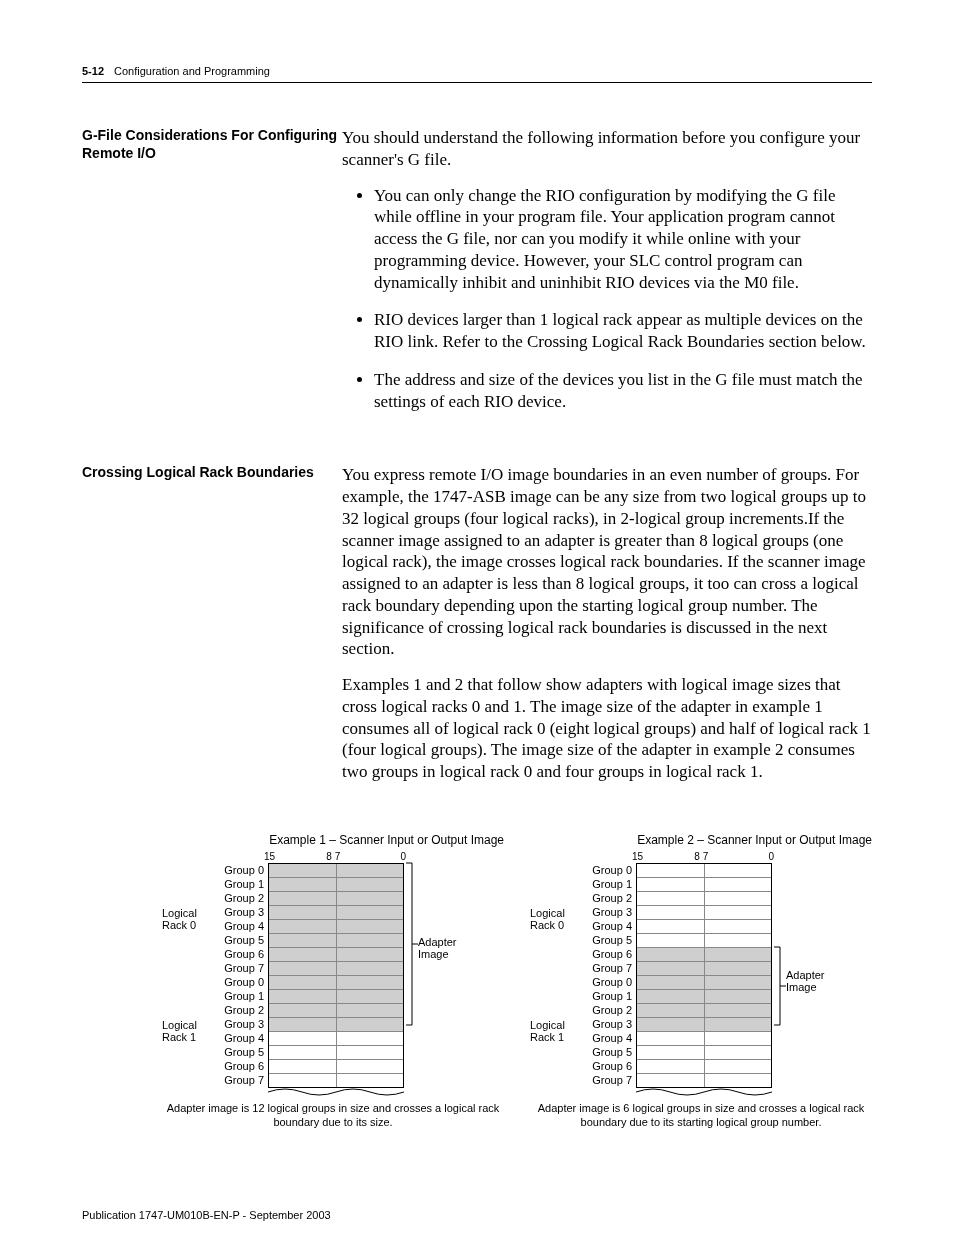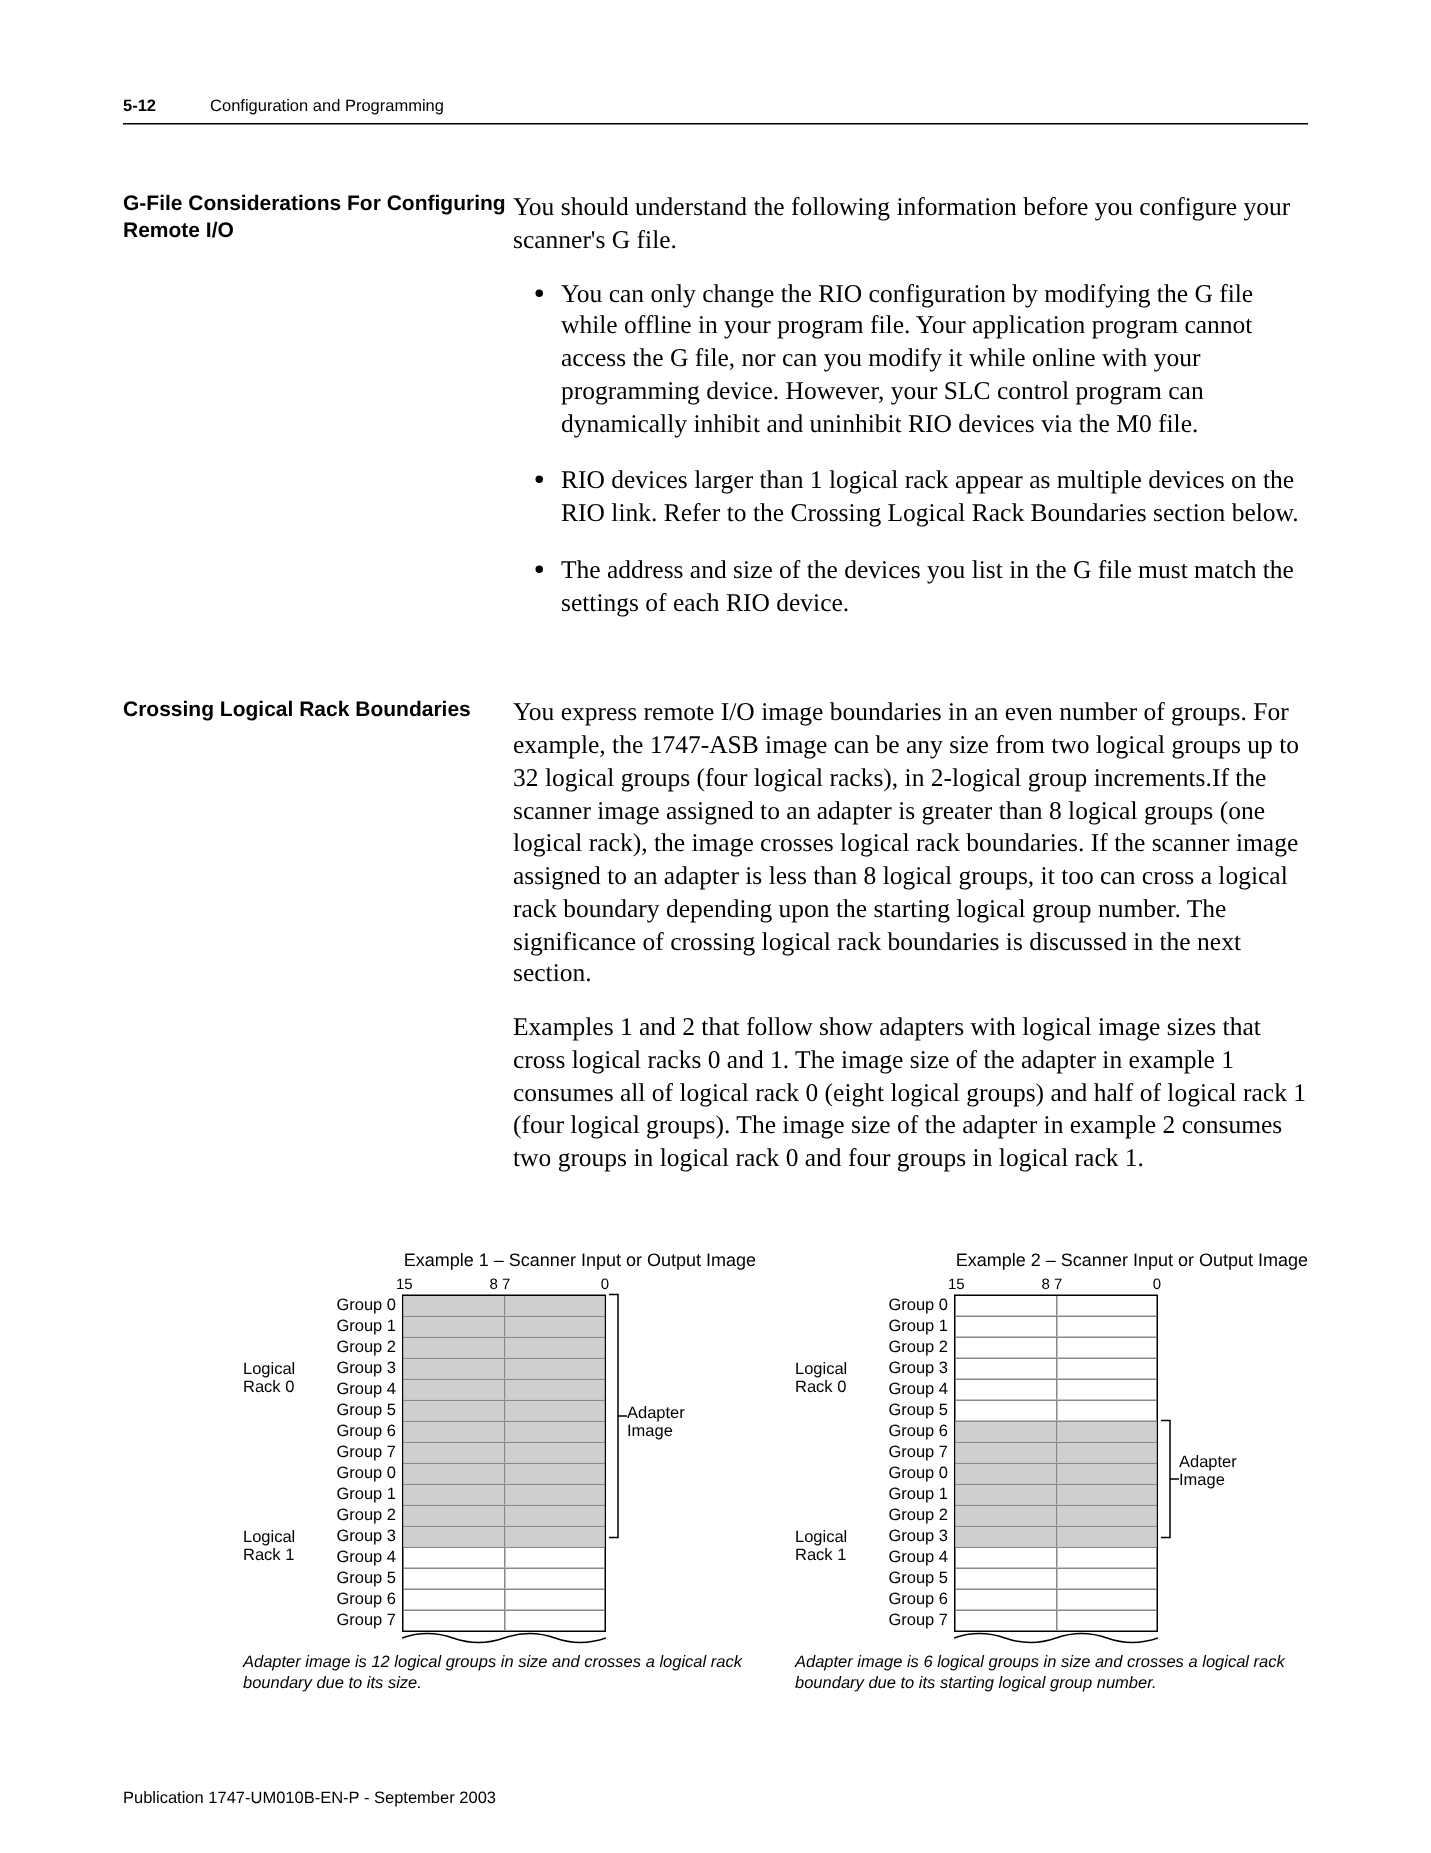--- a/index.html
+++ b/index.html
@@ -20,21 +20,21 @@
   .header-row {
     display: flex;
     align-items: baseline;
     font-family: Arial, Helvetica, sans-serif;
     font-size: 11px;
     border-bottom: 1.5px solid #000;
     padding-bottom: 5px;
     margin-bottom: 44px;
   }
   .page-no { font-weight: bold; }
-  .header-title { margin-left: 36px; }
+  .header-title { margin-left: 10px; }
   .section {
     display: flex;
     margin-bottom: 36px;
   }
   .section-heading {
     font-family: Arial, Helvetica, sans-serif;
     font-weight: bold;
     font-size: 14px;
     line-height: 1.25;
     width: 260px;
@@ -107,30 +107,30 @@
   .adapter-label {
     font-size: 11px;
     text-align:left;
   }
   .bracket {
     width: 14px;
     position: relative;
   }
   .bracket svg { position:absolute; left:0; top:0; }
   .caption {
-    font-style: italic;
     font-family: Arial, Helvetica, sans-serif;
     font-size: 11px;
+    text-align: center;
     margin-top: 6px;
     line-height: 1.25;
   }
   .footer {
     position: absolute;
     left: 82px;
-    bottom: 30px;
+    bottom: 14px;
     font-family: Arial, Helvetica, sans-serif;
     font-size: 11px;
   }
 </style>
 </head>
 <body>
 
 <div class="page">
 
   <div class="header-row">

